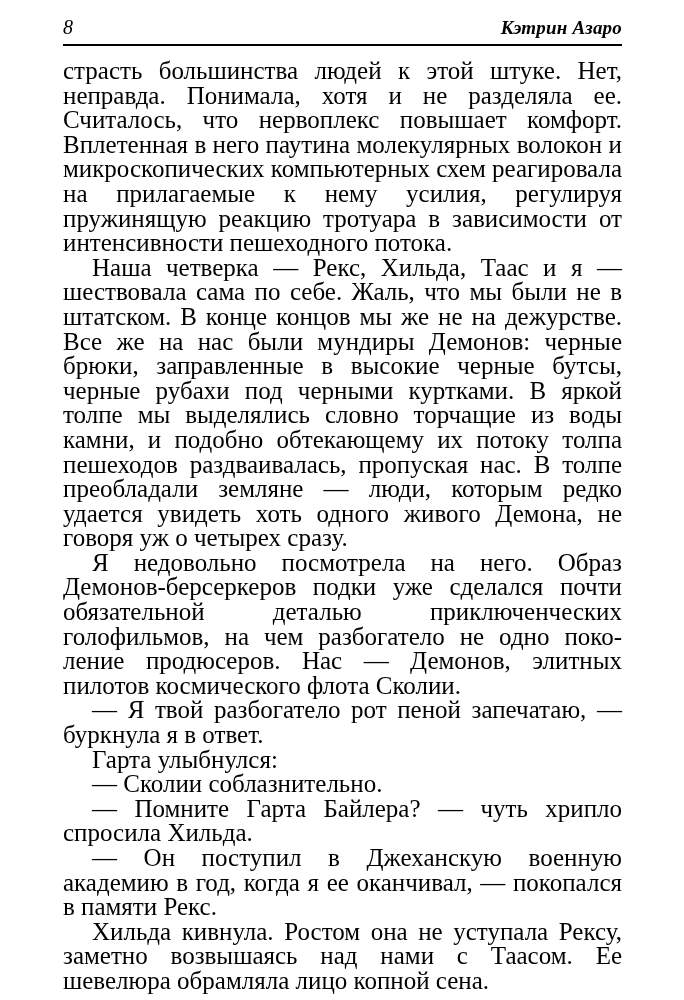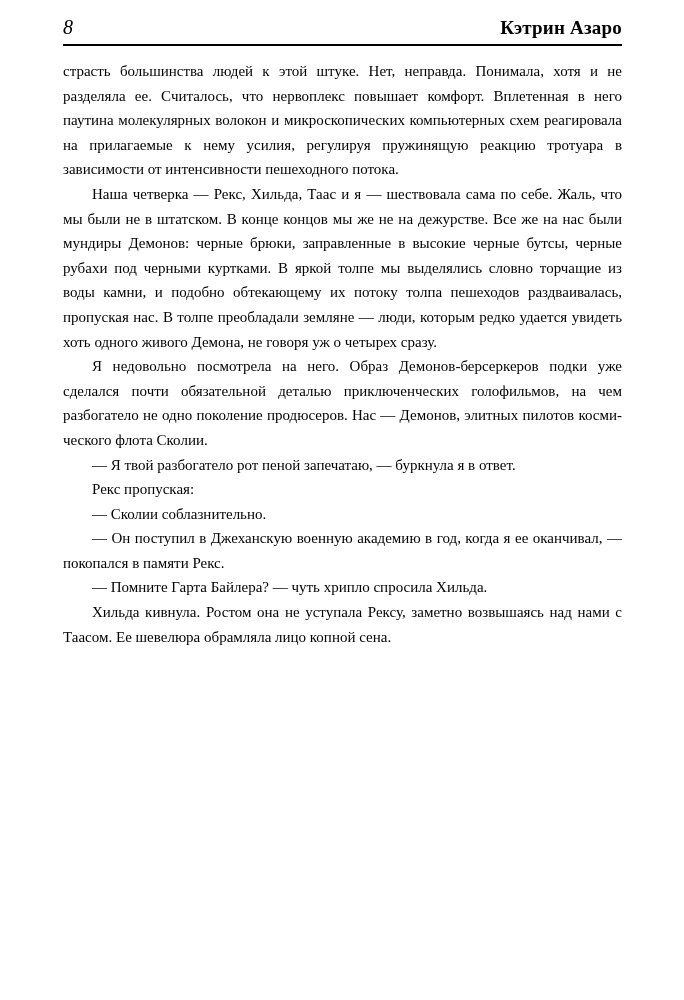--- a/index.html
+++ b/index.html
@@ -34,20 +34,21 @@
     align-items: baseline;
     justify-content: space-between;
   }
   .folio {
     font-style: italic;
     font-size: 20px;
     line-height: 22px;
     letter-spacing: 0.2px;
   }
   .book-author {
+    font-style: italic;
     font-weight: bold;
     font-size: 19px;
     line-height: 22px;
     letter-spacing: 0.2px;
   }
   .head-rule {
     position: absolute;
     left: 63px;
     top: 44px;
     width: 559px;
@@ -58,21 +59,21 @@
   
   .textblock {
     position: absolute;
     left: 63px;
     top: 59px;
     width: 559px;
   }
 
   p.para {
     margin: 0;
-    font-size: 15px;
+    font-size: 25px;
     line-height: 24.6px;
     text-align: justify;
     text-indent: 29px;
     text-justify: inter-word;
     word-spacing: 0px;
     hyphens: manual;
     -webkit-hyphens: manual;
   }
   
   p.para.noindent {
@@ -89,21 +90,21 @@
     <span class="book-author">Кэтрин Азаро</span>
   </div>
 
   <div class="head-rule"></div>
 
   <div class="textblock">
     <p class="para noindent">страсть большинства людей к этой штуке. Нет, неправда. По­нимала, хотя и не разделяла ее. Считалось, что нервоплекс по­вышает комфорт. Вплетенная в него паутина молекулярных волокон и микроскопических компьютерных схем реагировала на прилагаемые к нему усилия, регулируя пружинящую реак­цию тротуара в зависимости от интенсивности пешеходного потока.</p>
     <p class="para">Наша четверка — Рекс, Хильда, Таас и я — шествовала сама по себе. Жаль, что мы были не в штатском. В конце кон­цов мы же не на дежурстве. Все же на нас были мундиры Де­монов: черные брюки, заправленные в высокие черные бутсы, черные рубахи под черными куртками. В яркой толпе мы вы­делялись словно торчащие из воды камни, и подобно обтекаю­щему их потоку толпа пешеходов раздваивалась, пропуская нас. В толпе преобладали земляне — люди, которым редко удается увидеть хоть одного живого Демона, не говоря уж о четырех сразу.</p>
     <p class="para">Я недовольно посмотрела на него. Образ Демонов-берсер­керов подки уже сделался почти обязательной деталью при­ключенческих голофильмов, на чем разбогатело не одно поко­ление продюсеров. Нас — Демонов, элитных пилотов косми­ческого флота Сколии.</p>
     <p class="para">— Я твой разбогатело рот пеной запечатаю, — буркнула я в ответ.</p>
-    <p class="para">Рекс пропуская:</p>
+    <p class="para">Гарта улыбнулся:</p>
     <p class="para">— Сколии соблазнительно.</p>
+    <p class="para">— Помните Гарта Байлера? — чуть хрипло спросила Хильда.</p>
     <p class="para">— Он поступил в Джеханскую военную академию в год, когда я ее оканчивал, — покопался в памяти Рекс.</p>
-    <p class="para">— Помните Гарта Байлера? — чуть хрипло спросила Хильда.</p>
     <p class="para">Хильда кивнула. Ростом она не уступала Рексу, заметно возвышаясь над нами с Таасом. Ее шевелюра обрамляла лицо копной сена.</p>
 
   </div>
 
 </div>
 
 </body></html>

